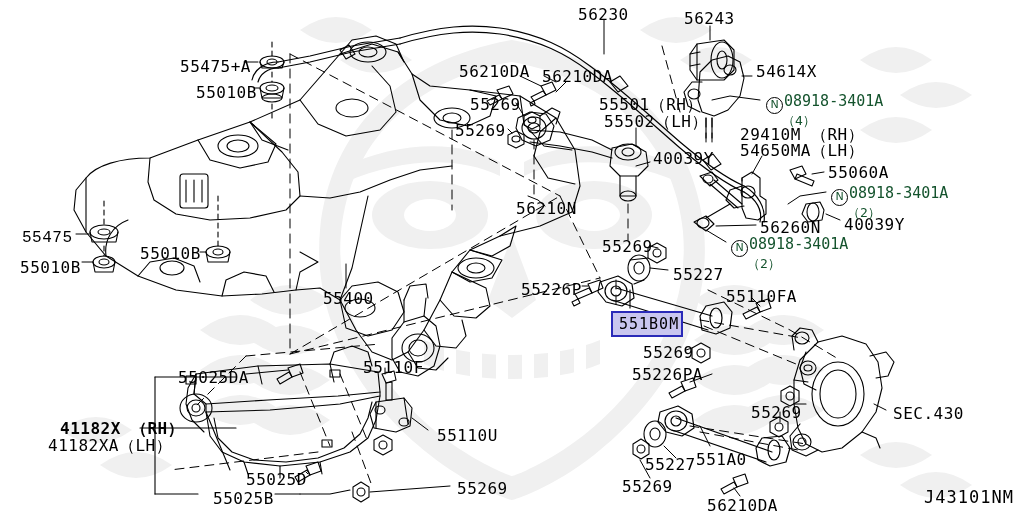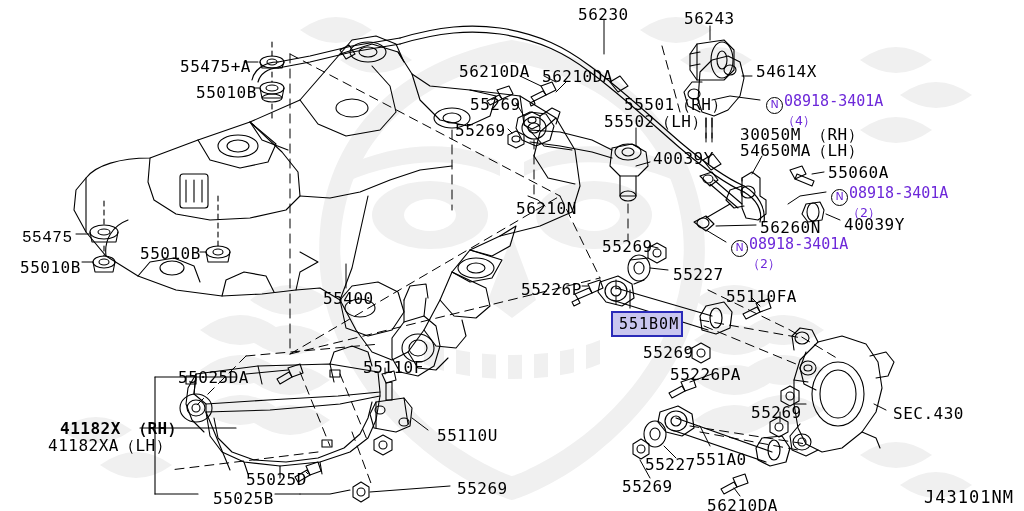--- a/index.html
+++ b/index.html
@@ -37,21 +37,21 @@
     font-family:"DejaVu Sans Mono","Liberation Mono",monospace;
     font-size:15px;
     letter-spacing:1px;
     padding:2px 6px 3px 6px;
     box-sizing:border-box;
     white-space:pre;
   }
   .nref{
     position:absolute;
     font-family:"DejaVu Sans Mono","Liberation Mono",monospace;
-    font-size:15px;white-space:pre;color:#6d28d9;line-height:15px;
+    font-size:15px;white-space:pre;color:#14532d;line-height:15px;
   }
   .ncirc{
     display:inline-block;
     width:15px;height:15px;line-height:13px;
     border:1.3px solid #000;border-radius:50%;
     text-align:center;font-size:11px;vertical-align:-2px;
     margin-right:1px;
     font-family:"DejaVu Sans","Liberation Sans",sans-serif;
   }
   .qty{
@@ -549,38 +549,38 @@
   <div id="labels-layer">
       <div class="lbl" style="left: 180px; top: 58px;">55475+A</div>
       <div class="lbl" style="left: 196px; top: 84px;">55010B</div>
       <div class="lbl" style="left: 578px; top: 6px;">56230</div>
       <div class="lbl" style="left: 684px; top: 10px;">56243</div>
       <div class="lbl" style="left: 756px; top: 63px;">54614X</div>
       <div class="lbl" style="left: 459px; top: 63px;">56210DA</div>
       <div class="lbl" style="left: 542px; top: 68px;">56210DA</div>
       <div class="lbl" style="left: 470px; top: 96px;">55269</div>
       <div class="lbl" style="left: 455px; top: 122px;">55269</div>
-      <div class="lbl" style="left: 624px; top: 96px; text-align: center;">55501（RH）</div>
+      <div class="lbl" style="left: 599px; top: 96px; text-align: center;">55501（RH）</div>
       <div class="lbl" style="left: 604px; top: 113px;">55502（LH）</div>
       <div class="lbl" style="left: 653px; top: 150px;">40039Y</div>
-      <div class="lbl" style="left: 740px; top: 126px;">30050M （RH）</div>
+      <div class="lbl" style="left: 740px; top: 126px;">29410M （RH）</div>
       <div class="lbl" style="left: 740px; top: 142px;">54650MA（LH）</div>
       <div class="lbl" style="left: 828px; top: 164px;">55060A</div>
       <div class="lbl" style="left: 844px; top: 216px;">40039Y</div>
       <div class="lbl" style="left: 760px; top: 219px;">56260N</div>
       <div class="lbl" style="left: 22px; top: 230px; font-family: Liberation Mono, monospace;">55475</div>
       <div class="lbl" style="left: 20px; top: 259px;">55010B</div>
       <div class="lbl" style="left: 140px; top: 245px;">55010B</div>
       <div class="lbl" style="left: 323px; top: 290px;">55400</div>
       <div class="lbl" style="left: 602px; top: 238px;">55269</div>
       <div class="lbl" style="left: 673px; top: 266px;">55227</div>
       <div class="lbl" style="left: 521px; top: 281px;">55226P</div>
       <div class="lbl" style="left: 726px; top: 288px;">55110FA</div>
       <div class="lbl" style="left: 643px; top: 344px;">55269</div>
-      <div class="lbl" style="left: 670px; top: 366px;">55226PA</div>
+      <div class="lbl" style="left: 632px; top: 366px;">55226PA</div>
       <div class="lbl" style="left: 751px; top: 404px;">55269</div>
       <div class="lbl" style="left: 893px; top: 405px;">SEC.430</div>
       <div class="lbl" style="left: 178px; top: 369px;">55025DA</div>
       <div class="lbl" style="left: 363px; top: 359px;">55110F</div>
       <div class="lbl" style="left: 60px; top: 420px; font-weight: bold;">41182X （RH）</div>
       <div class="lbl" style="left: 48px; top: 437px;">41182XA（LH）</div>
       <div class="lbl" style="left: 437px; top: 427px; text-align: center;">55110U</div>
       <div class="lbl" style="left: 246px; top: 471px;">55025D</div>
       <div class="lbl" style="left: 213px; top: 490px;">55025B</div>
       <div class="lbl" style="left: 457px; top: 480px;">55269</div>

